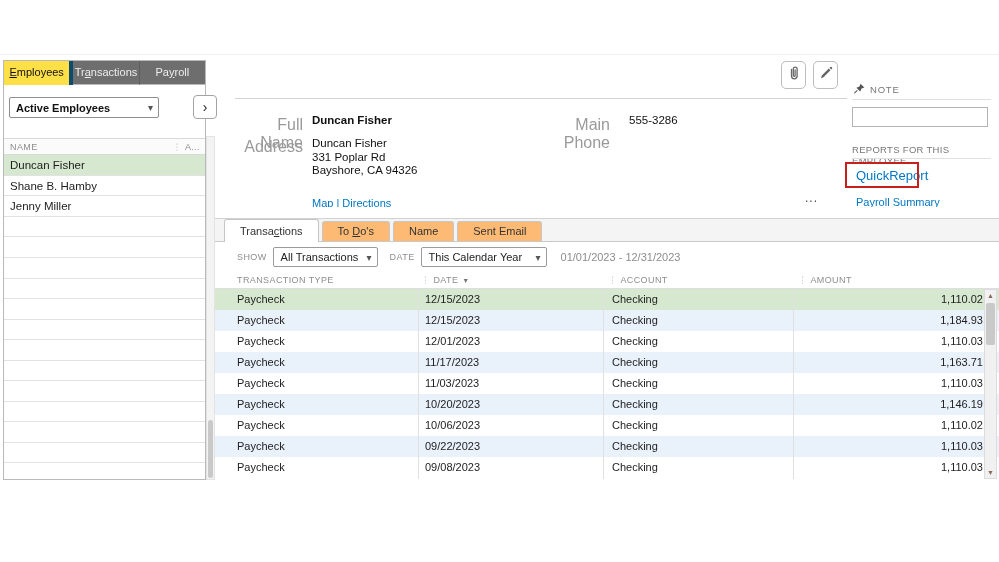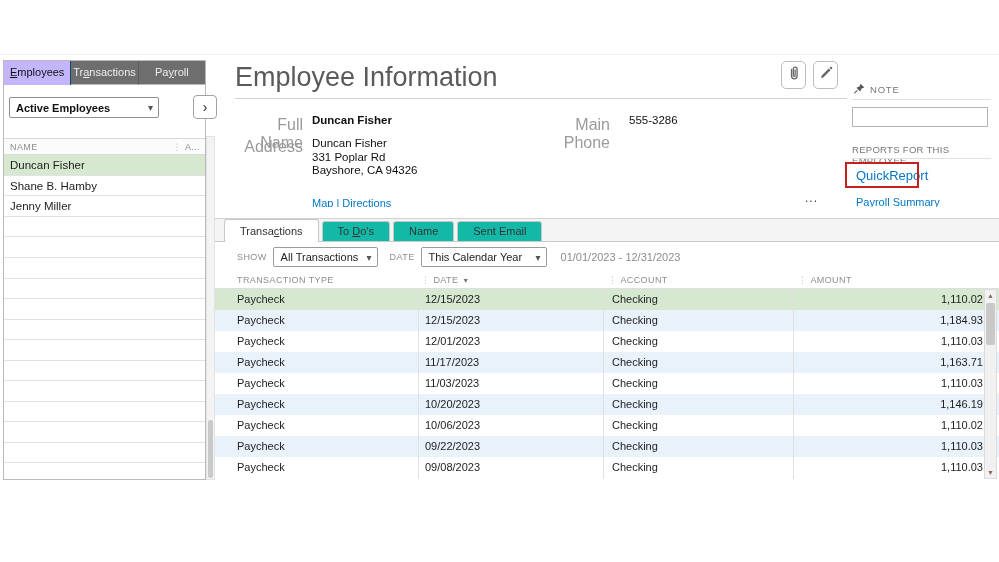--- a/index.html
+++ b/index.html
@@ -24,21 +24,21 @@
     display: flex; flex-direction: column;
   }
   .lp-tabs { display: flex; height: 24px; flex: none; }
   .lp-tab {
     flex: 1; text-align: center; line-height: 23px; font-size: 11px;
     background: #6e6e6e; color: #ededed;
     border-right: 1px solid #5d5d5d; border-bottom: 1px solid #b9b9b9;
     white-space: nowrap; overflow: hidden; cursor: default;
   }
   .lp-tab:last-of-type { border-right: none; }
-  .lp-tab.active { background: #c4b5fd; color: #111; border-bottom: none; border-right: 1px solid #0c4a6e; }
+  .lp-tab.active { background: #fde047; color: #111; border-bottom: none; border-right: 4px solid #0c4a6e; }
 
   .lp-filter { position: relative; height: 53px; flex: none; padding: 12px 0 0 5px; }
   .lp-select {
     width: 150px; height: 21px; border: 1px solid #8f8f8f; border-radius: 2px;
     background: #fff; display: flex; align-items: center; justify-content: space-between;
     font-size: 11px; font-weight: bold; padding: 0 5px 0 6px; color: #111; cursor: default;
   }
   .lp-select .arrow { color: #555; font-size: 10px; font-weight: normal; }
   .lp-expand {
     position: absolute; left: 189px; top: 10px; width: 24px; height: 24px;
@@ -98,21 +98,21 @@
   #payroll-summary { position: absolute; left: 641px; top: 141px; font-size: 11px; }
   #red-box { position: absolute; left: 630px; top: 107px; width: 74px; height: 26px; border: 2px solid #c81e1e; pointer-events: none; }
 
   
   #trans-panel { left: 215px; top: 218px; width: 784px; height: 262px; background: #fff; }
   .tp-strip {
     height: 24px; background: #f4f4f4; border-top: 1px solid #d2d2d2; border-bottom: 1px solid #c9c9c9;
     display: flex; align-items: flex-end; padding-left: 9px;
   }
   .tp-tab {
-    border: 1px solid #c6c6c6; border-bottom: none; background: #14b8a6; color: #333;
+    border: 1px solid #c6c6c6; border-bottom: none; background: #fdba74; color: #333;
     font-size: 11px; height: 20px; line-height: 19px; padding: 0 15px; margin-right: 3px;
     border-radius: 3px 3px 0 0; white-space: nowrap; cursor: default;
   }
   .tp-tab.active { background: #fff; height: 23px; line-height: 22px; margin-bottom: -1px; position: relative; z-index: 2; }
 
   .tp-filter { height: 30px; display: flex; align-items: center; padding-left: 22px; font-size: 11px; color: #222; }
   .small-label { font-size: 9px; color: #8d8d8d; letter-spacing: 0.4px; margin-right: 6px; }
   .tp-select {
     border: 1px solid #9b9b9b; border-radius: 2px; height: 20px; background: #fff;
     display: flex; align-items: center; justify-content: space-between;
@@ -190,21 +190,20 @@
       <div class="emp-row">Jenny Miller</div>
     </div>
   <div class="lp-filler"></div>
 </div>
 
 <div class="abs" id="lp-scroll">
   <div class="thumb"></div>
 </div>
 
 <div class="abs" id="emp-info">
-  <div class="ei-title">Employee Information</div>
   <div class="ei-hr"></div>
 
   <div class="icon-btn" id="attach-btn">
     <span>
       <svg width="16" height="16" viewBox="0 0 16 16">
           <path d="M5.5 4.5 v6.5 a2.8 2.8 0 0 0 5.6 0 V4 a1.9 1.9 0 0 0 -3.8 0 v6.5 a0.9 0.9 0 0 0 1.8 0 V5" fill="none" stroke="#666" stroke-width="1.3" stroke-linecap="round"></path>
         </svg>
     </span>
   </div>
   <div class="icon-btn" id="edit-btn">

